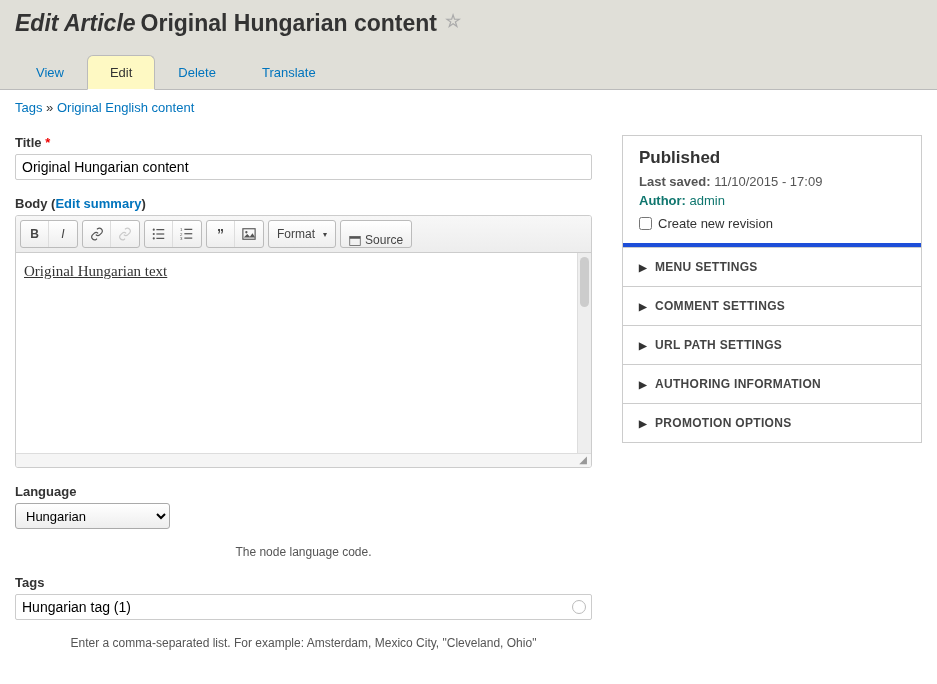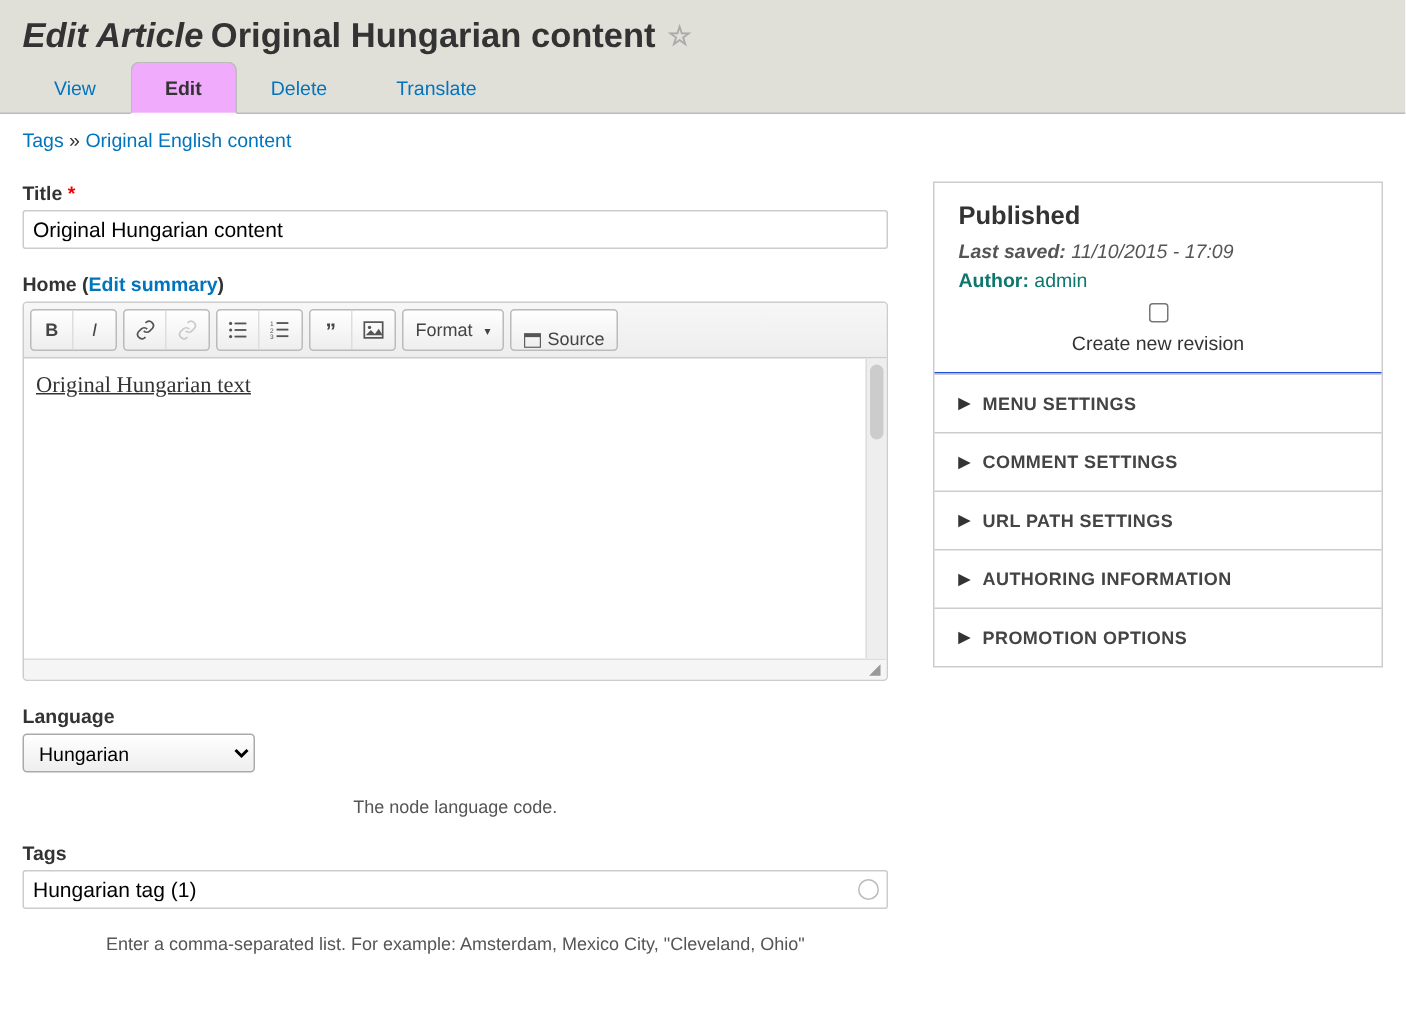--- a/index.html
+++ b/index.html
@@ -1,25 +1,25 @@
 <!DOCTYPE html>
 <html><head>
 <meta charset="utf-8">
 <style>
 * { box-sizing: border-box; margin: 0; padding: 0; }
 body { font-family: "Lucida Grande", "Lucida Sans Unicode", Verdana, sans-serif; font-size: 13px; color: #333; background: #fff; }
 
 .header-bar { background: #e0dfd8; padding: 10px 15px 0 15px; border-bottom: 1px solid #bbb; }
-.page-title { font-size: 23px; font-weight: 600; color: #333; margin-bottom: 4px; display: flex; align-items: center; }
+.page-title { font-size: 23px; font-weight: 600; color: #333; margin-bottom: 18px; display: flex; }
 .page-title .em { font-style: italic; font-weight: 600; margin-right: 5px; }
 .star-icon { margin-left: 8px; color: #aaa; font-size: 18px; }
 
 .tabs { display: flex; margin-left: -2px; }
 .tab { padding: 9px 22px; font-size: 13px; color: #0074bd; border: 1px solid transparent; border-bottom: none; margin-right: 0; cursor: pointer; border-radius: 6px 6px 0 0; background: transparent; }
-.tab.active { background: #f0abfc; border: 1px solid #bbb; border-bottom: 1px solid #fff; margin-bottom: -1px; color: #333; font-weight: bold; }
+.tab.active { background: #fef9c3; border: 1px solid #bbb; border-bottom: 1px solid #fff; margin-bottom: -1px; color: #333; font-weight: normal; }
 
 .content { padding: 10px 15px 20px 15px; }
 .breadcrumb { font-size: 13px; color: #333; margin-bottom: 20px; }
 .breadcrumb a { color: #0074bd; text-decoration: none; }
 
 .layout { display: flex; gap: 30px; }
 .main-col { flex: 1; max-width: 580px; }
 .side-col { width: 300px; }
 
 .form-item { margin-bottom: 16px; }
@@ -42,26 +42,26 @@
 .editor-content { flex: 1; padding: 10px 8px; font-family: Georgia, Times, serif; font-size: 15px; color: #333; min-height: 200px; text-decoration: underline; }
 .editor-scroll { width: 14px; background: #eee; border-left: 1px solid #ddd; position: relative; }
 .editor-scroll::before { content: ""; position: absolute; top: 4px; left: 2px; right: 2px; height: 50px; background: #ccc; border-radius: 5px; }
 .editor-resize { height: 14px; background: #f5f5f5; border-top: 1px solid #ddd; text-align: right; padding-right: 4px; color: #999; font-size: 10px; }
 
 .format-bar { display: flex; align-items: center; justify-content: space-between; padding: 8px 4px; border-top: 1px solid #ccc; margin-top: 0; }
 .format-left { display: flex; align-items: center; gap: 6px; }
 .help-icon { display: inline-flex; width: 16px; height: 16px; border-radius: 50%; background: #ccc; color: #fff; font-size: 11px; align-items: center; justify-content: center; margin-left: 4px; }
 
 .side-panel { border: 1px solid #ccc; }
-.side-header { padding: 12px 16px; border-bottom: 1px solid #1d4ed8; }
+.side-header { padding: 12px 16px; border-bottom: 4px solid #1d4ed8; }
 .side-header h3 { font-size: 17px; font-weight: bold; color: #333; margin-bottom: 6px; }
-.side-meta { font-size: 13px; font-style: italic; color: #555; margin-bottom: 4px; }
+.side-meta { font-size: 13px; color: #555; margin-bottom: 4px; }
 .side-meta strong { font-weight: bold; }
 .side-meta-normal { font-size: 13px; color: #0f766e; margin-bottom: 8px; }
-.side-check { display: flex; align-items: center; gap: 6px; font-size: 13px; margin-top: 6px; flex-direction: column; }
+.side-check { display: flex; align-items: center; gap: 6px; font-size: 13px; margin-top: 6px; }
 .side-section { border-top: 1px solid #ccc; padding: 12px 16px; display: flex; align-items: center; gap: 8px; font-size: 12px; font-weight: bold; letter-spacing: 0.3px; color: #444; cursor: pointer; }
 .side-section:first-of-type { border-top: none; }
 .arrow { font-size: 10px; color: #333; }
 
 .tags-input-wrap { position: relative; }
 .tags-circle { position: absolute; right: 6px; top: 50%; transform: translateY(-50%); width: 14px; height: 14px; border: 1px solid #bbb; border-radius: 50%; }
 </style>
 </head>
 <body>
 
@@ -89,21 +89,21 @@
 
       <div class="form-item">
         <label class="form-label">
           <span>Title</span> <span class="required">*</span>
         </label>
         <input type="text" value="Original Hungarian content" style="">
       </div>
 
       <div class="form-item">
         <label class="form-label">
-          <span>Home</span> (<a class="link">Edit summary</a>)
+          <span>Body</span> (<a class="link">Edit summary</a>)
         </label>
         <div class="editor-wrap">
           <div class="toolbar">
             <div class="tb-group">
               <button class="tb-btn">
                   <b>B</b>
                 </button>
               <button class="tb-btn">
                   <i>I</i>
                 </button>

